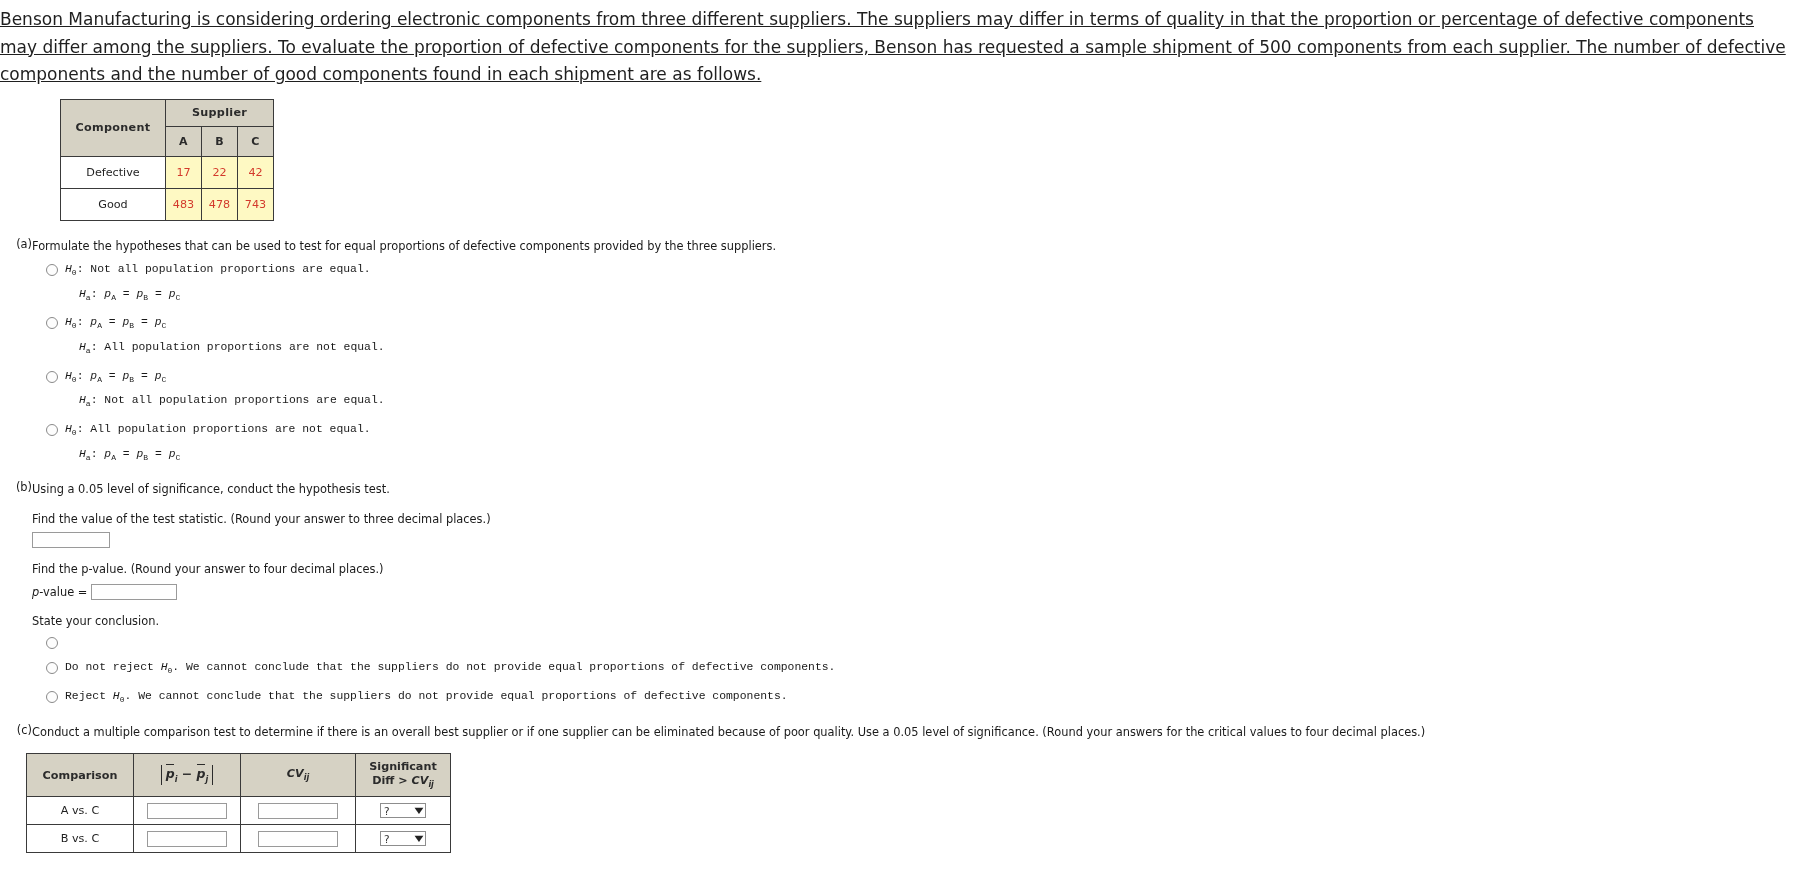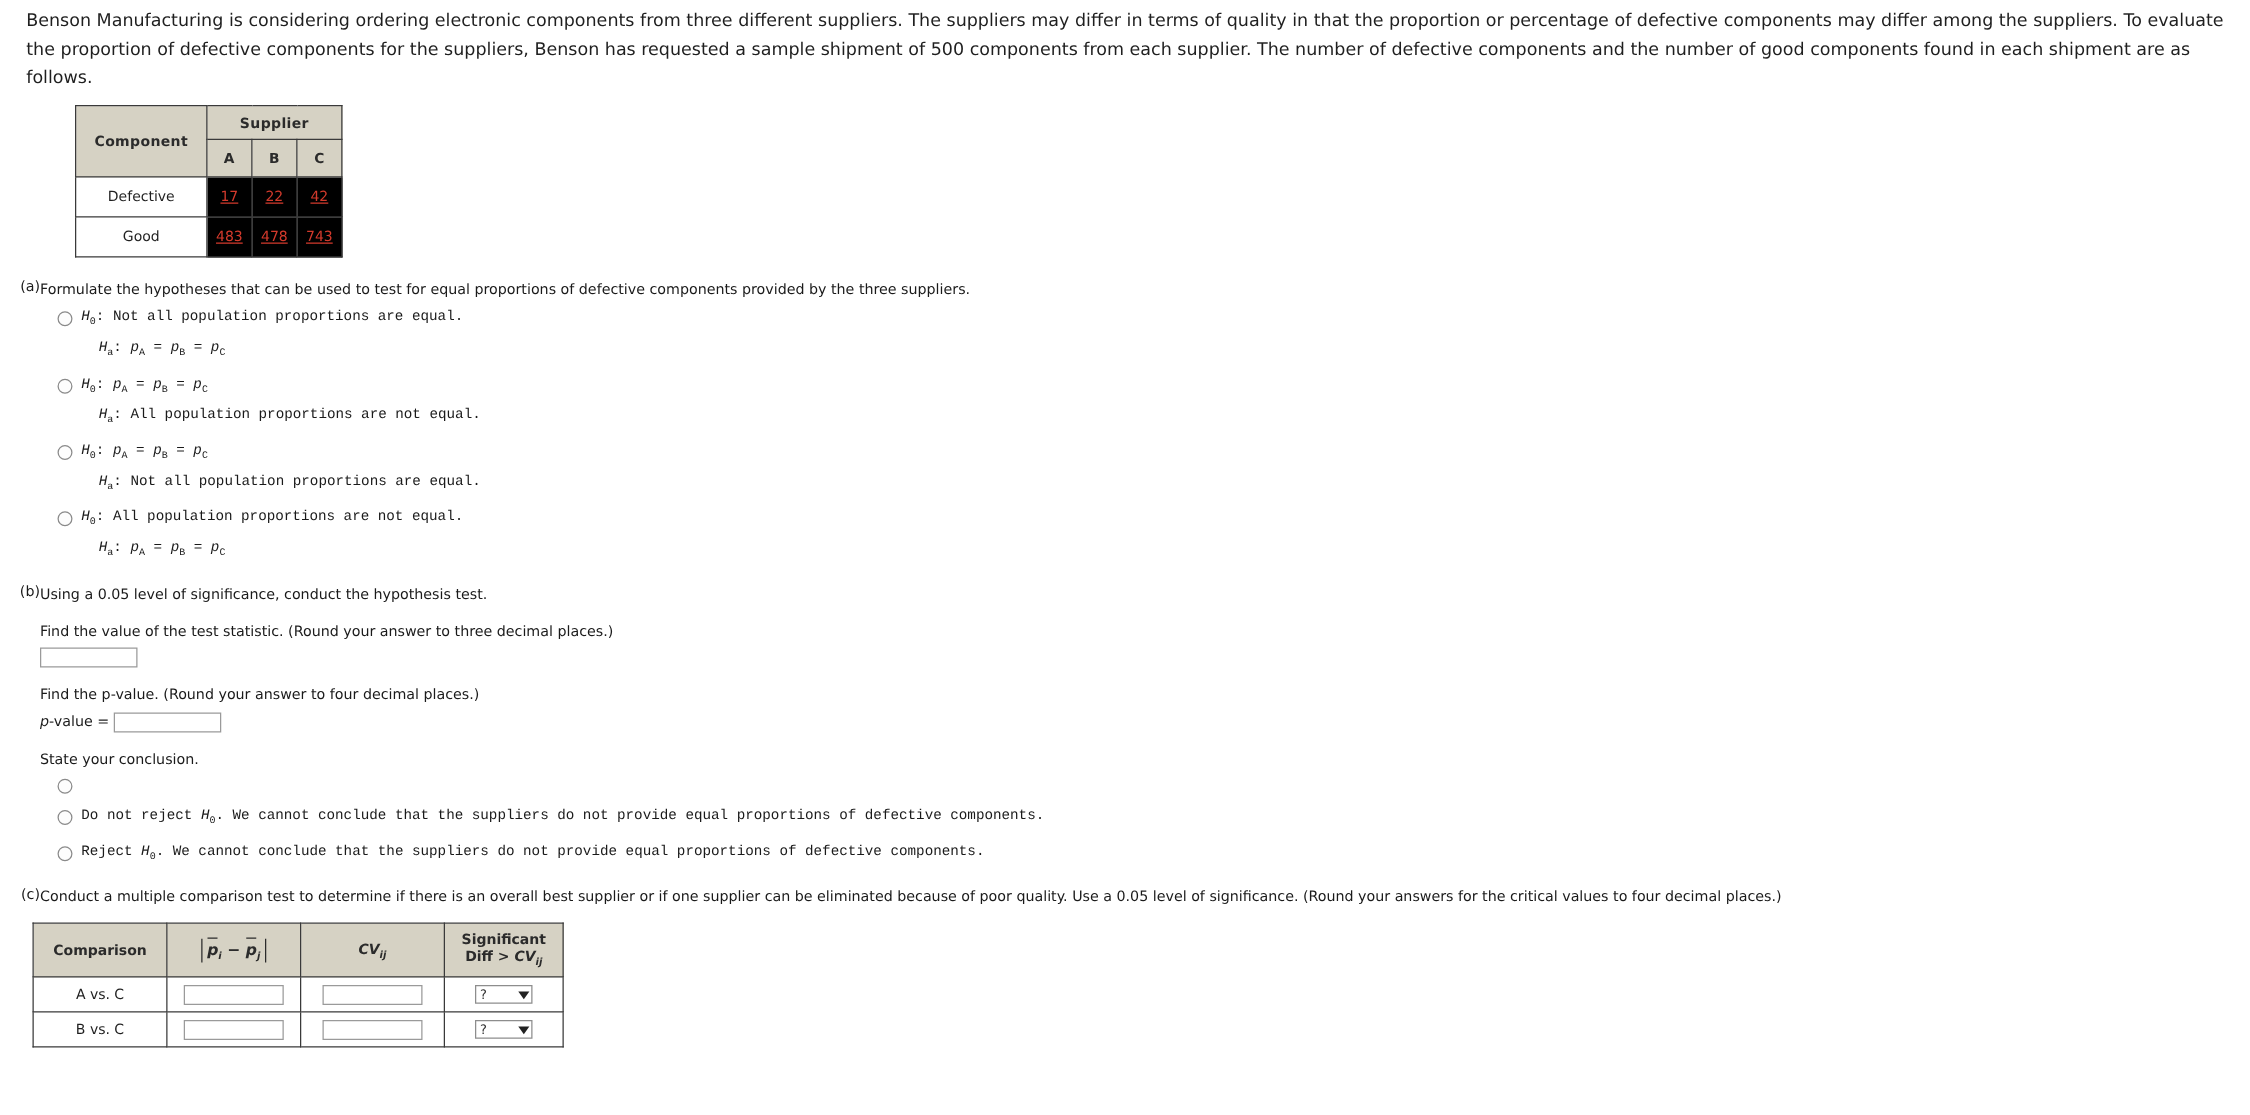--- a/index.html
+++ b/index.html
@@ -11,25 +11,26 @@
     width: 1800px;
     height: 892px;
     font-family: "DejaVu Sans", "Liberation Sans", sans-serif;
     font-size: 11.5px;
     color: #1a1a1a;
     overflow: hidden;
   }
   .page { position: relative; width: 1800px; }
 
   .intro {
-    padding: 6px 8px 0 21px;
-    font-size: 14px;
+    padding: 6px 8px 0 0;
+    font-size: 17px;
     line-height: 1.62;
     color: #1f1f1f;
     max-width: 1792px;
+    text-decoration: underline;
   }
 
   
   .data-table-wrap { padding: 10px 0 0 60px; }
   table.data-table {
     border-collapse: collapse;
     font-size: 11.2px;
   }
   table.data-table th, table.data-table td {
     border: 1px solid #3a3a3a;
@@ -45,25 +46,24 @@
   th.comp-head { width: 88px; height: 54px; padding: 0 8px; }
   th.sup-head { height: 24px; }
   th.sub-head { width: 33px; height: 27px; font-size: 11px; }
   table.data-table td.rowlab {
     background: #ffffff;
     padding: 6px 0;
     color: #1f1f1f;
     height: 19px;
   }
   table.data-table td.num {
-    background: #000000;
+    background: #fef9c3;
     color: #d33a2c;
     padding: 6px 4px;
     height: 19px;
-    text-decoration: underline;
   }
 
   
   .part { position: relative; margin-top: 16px; }
   .part-label {
     position: absolute;
     left: 6px;
     top: 0;
     width: 26px;
     text-align: right;

